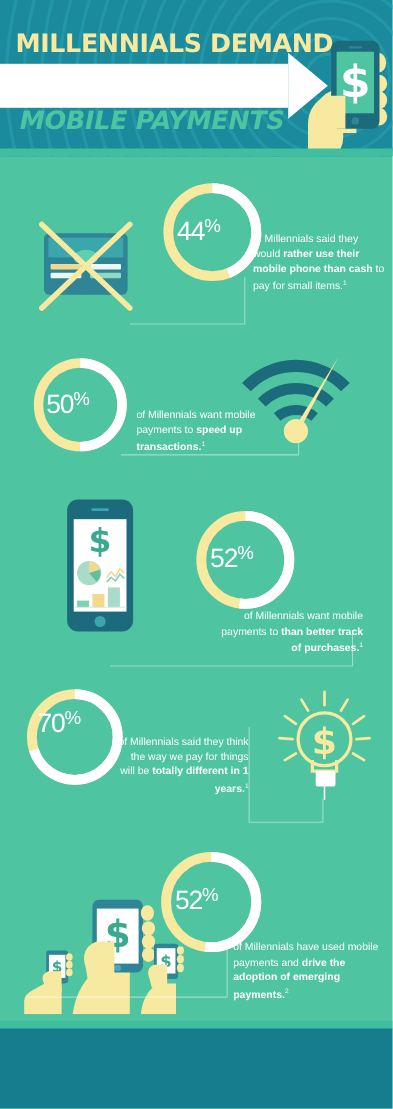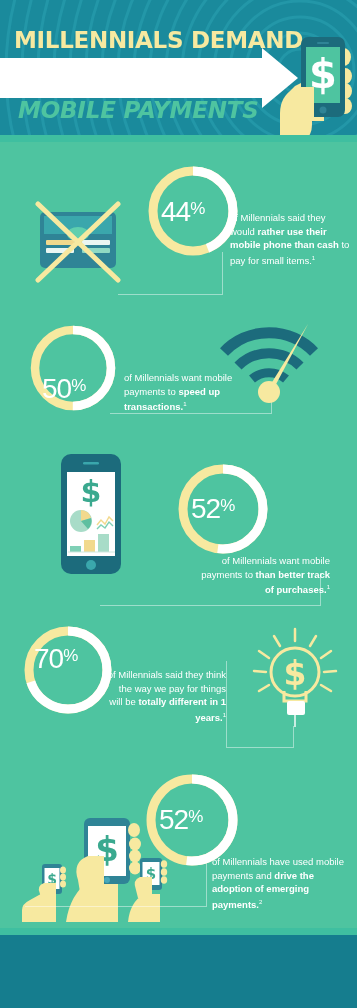--- a/index.html
+++ b/index.html
@@ -87,21 +87,21 @@
   .donut { position: absolute; }
 
   .pct {
     position: absolute;
     color: #ffffff;
     font-family: "Liberation Sans", sans-serif;
     font-weight: normal;
     letter-spacing: -1px;
     white-space: nowrap;
   }
-  .pct .num { font-size: 28px; text-align: center; }
+  .pct .num { font-size: 24px; text-align: center; }
   .pct .sym { font-size: 17px; vertical-align: 7px; }
 
   .caption {
     position: absolute;
     color: #ffffff;
     font-size: 9.5px;
     line-height: 13.5px;
     font-family: "Liberation Sans", sans-serif;
   }
   .caption b { font-weight: bold; }
@@ -217,21 +217,21 @@
 
     <div class="caption" style="left:230px;top:211px;width:122px;">of Millennials said they would <b>rather use their mobile phone than cash</b> to pay for small items.<sup>1</sup></div>
   </div>
 
   <div class="stat">
 
     <svg class="donut" style="left:25px;top:320px;" width="96" height="96" viewBox="0 0 96 96">
       <circle cx="48" cy="48" r="38" fill="none" stroke="#f7e9a0" stroke-width="8.5"></circle>
       <circle cx="48" cy="48" r="38" fill="none" stroke="#ffffff" stroke-width="8.5" stroke-dasharray="119.4 119.4" stroke-dashoffset="0" transform="rotate(-90 48 48)"></circle>
     </svg>
-    <div class="pct" style="left:42px;top:353px;margin-top:20px;">
+    <div class="pct" style="left:42px;top:353px;">
       <span class="num">50</span><span class="sym">%</span>
     </div>
 
     <div class="caption" style="left:124px;top:371px;width:118px;">of Millennials want mobile payments to <b>speed up transactions.</b><sup>1</sup></div>
 
     <div class="connector" style="left:110px; top:412px; width:162px; height:1px; border-bottom-width:1px;"></div>
     <div class="connector" style="left:271px; top:390px; width:1px; height:23px; border-left-width:1px;"></div>
 
     <svg style="position:absolute;left:214px;top:308px;" width="110" height="100" viewBox="0 0 110 100">
       <g fill="none" stroke="#1c6b7c" stroke-width="11" stroke-linecap="butt">

